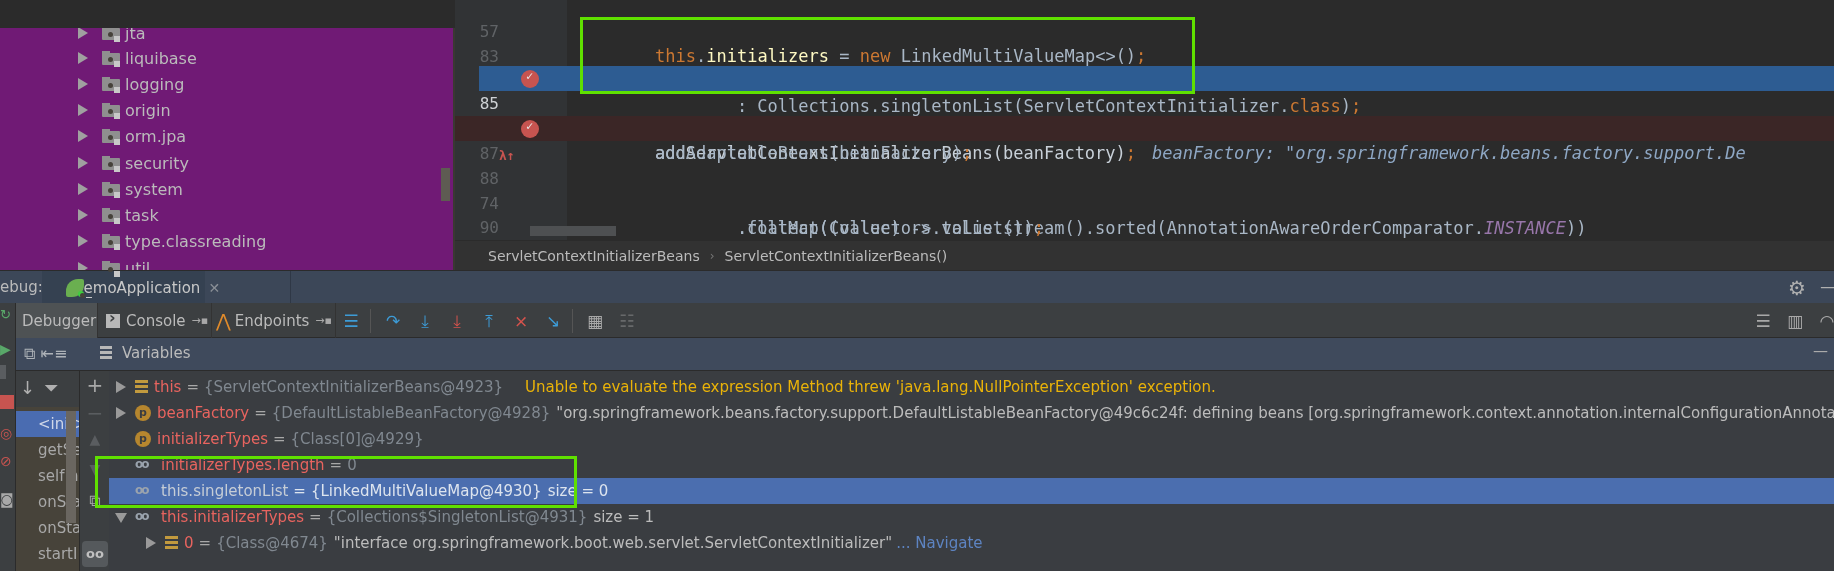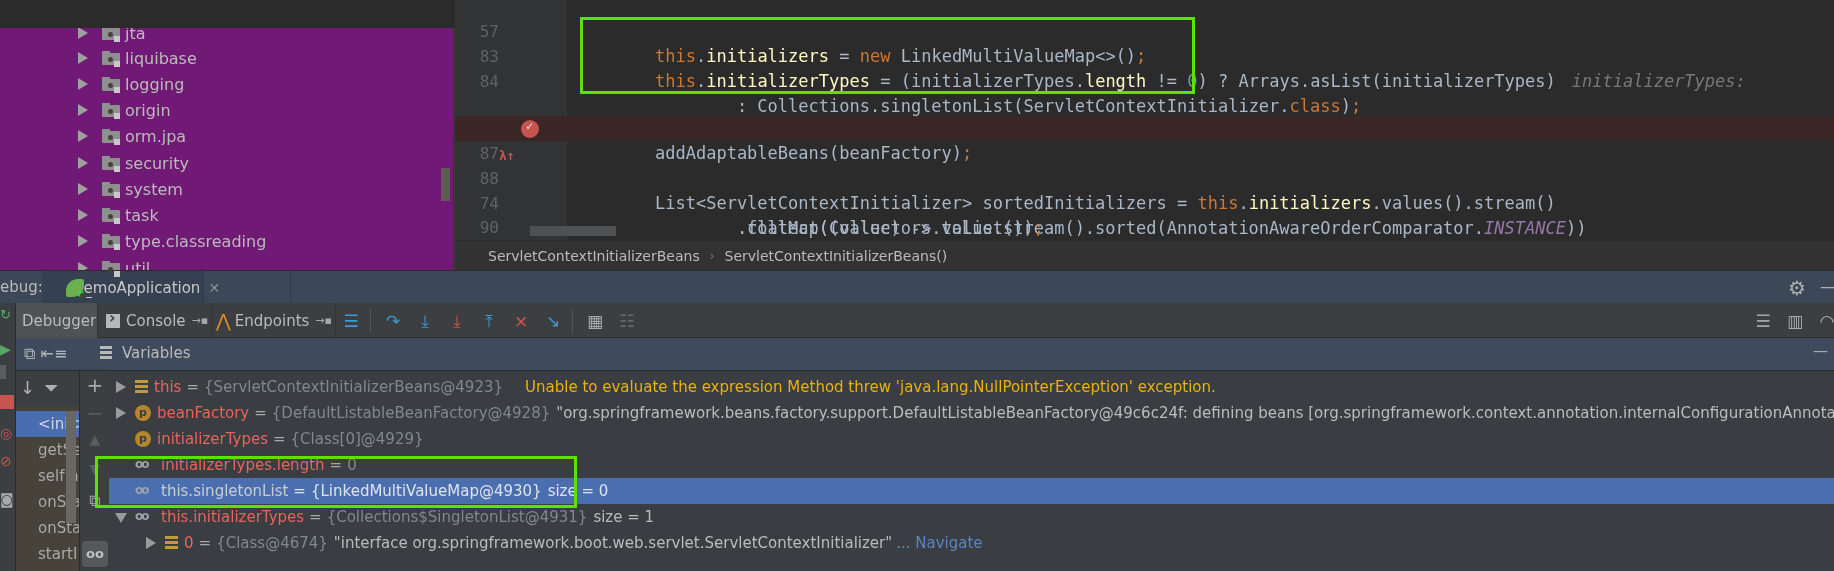--- a/index.html
+++ b/index.html
@@ -216,28 +216,32 @@
     <span class="line-text"><span class="kw">this</span><span>.</span><span class="fld">initializers</span><span> = </span><span class="kw">new</span><span> LinkedMultiValueMap&lt;&gt;()</span><span class="kw">;</span></span>
   </div>
   <div class="code-line" style="top:19px">
     <span class="line-no">83</span>
     <span class="line-text"><span class="kw">this</span><span>.</span><span class="fld">initializerTypes</span><span> = (initializerTypes.</span><span class="fld">length</span><span> != </span><span class="num">0</span><span>) ? Arrays.</span><span class="it">asList</span><span>(initializerTypes)</span><span class="inline-hint">initializerTypes: </span></span>
   </div>
   <div class="code-line" style="top:44px">
     <span class="line-no">84</span>
     <span class="line-text"><span>        : Collections.</span><span class="it">singletonList</span><span>(ServletContextInitializer.</span><span class="kw">class</span><span>)</span><span class="kw">;</span></span>
   </div>
+  <div class="code-line exec" style="top:66px; left:24px; width:1355px">
+    <span class="line-no" style="left:-24px">85</span>
+    <span class="bp-icon" style="left:42px"></span>
+    <span class="line-text" style="left:176px"><span>addServletContextInitializerBeans(beanFactory)</span><span class="kw">;</span><span class="inline-hint">beanFactory: "org.springframework.beans.factory.support.De</span></span>
+  </div>
   <div class="code-line" style="top:91px">
     <span class="line-no">86</span>
     <span class="line-text"><span>addAdaptableBeans(beanFactory)</span><span class="kw">;</span></span>
   </div>
   <div class="code-line bp" style="top:116px">
     <span class="line-no">87</span>
     <span class="bp-icon"></span>
-    <span class="line-text"><span>List&lt;ServletContextInitializer&gt; sortedInitializers = </span><span class="kw">this</span><span>.</span><span class="fld">initializers</span><span>.values().stream()</span></span>
   </div>
   <div class="code-line" style="top:141px">
     <span class="line-no">88</span>
     <span class="lambda-bp">λ↑</span>
     <span class="line-text"><span>        .flatMap((value) -&gt; value.stream().sorted(AnnotationAwareOrderComparator.</span><span class="it-fld">INSTANCE</span><span>))</span></span>
   </div>
   <div class="code-line" style="top:166px">
     <span class="line-no">74</span>
     <span class="line-text"><span>        .collect(Collectors.</span><span class="it">toList</span><span>())</span><span class="kw">;</span></span>
   </div>

